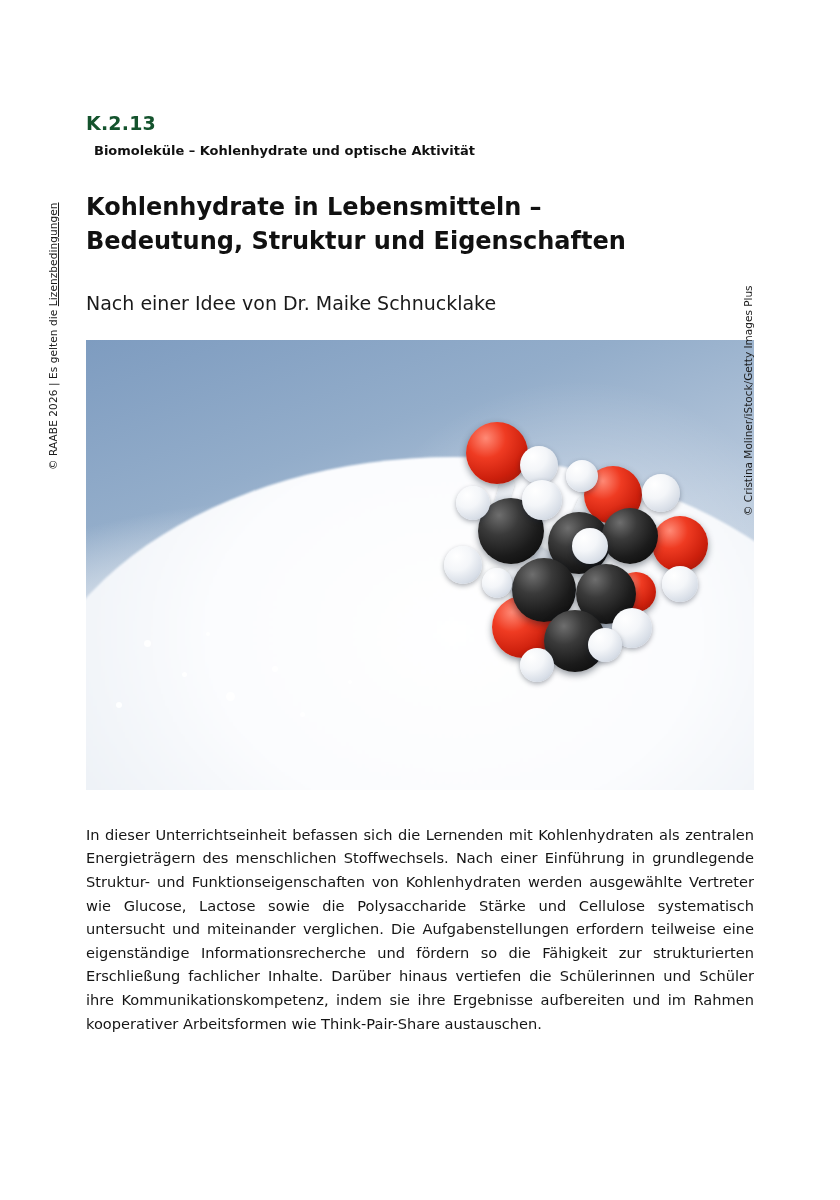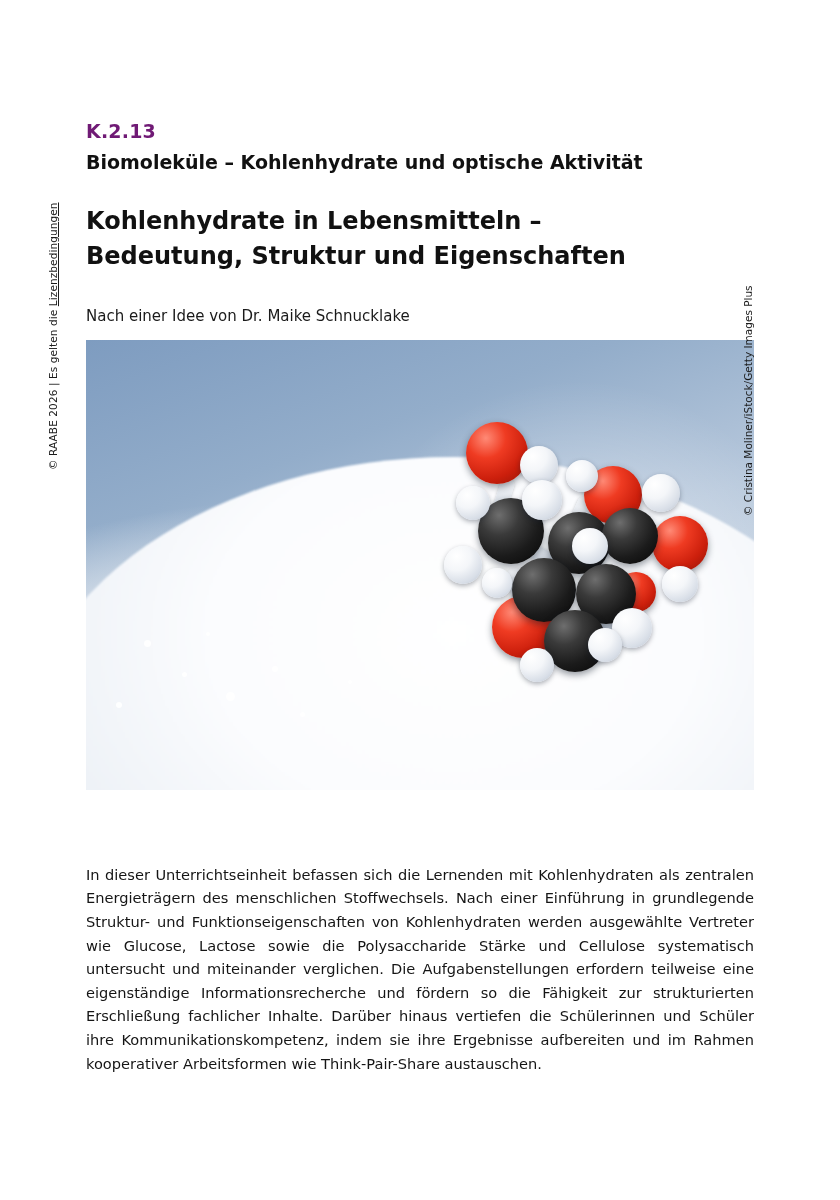--- a/index.html
+++ b/index.html
@@ -45,42 +45,42 @@
   .header {
     position: absolute;
     left: 86px;
     top: 112px;
     width: 620px;
   }
   .code {
     font-size: 19px;
     font-weight: 700;
     letter-spacing: 0.2px;
-    color: #701a75;
-    margin: 8px 0 7px 0;
+    color: #14532d;
+    margin: 0 0 7px 0;
     line-height: 1.2;
   }
   .subject {
-    font-size: 19px;
+    font-size: 13px;
     font-weight: 700;
     color: #111111;
-    margin: 0;
+    margin: 8px;
     line-height: 1.3;
   }
   .title {
     margin: 30px 0 0 0;
     font-size: 24px;
     font-weight: 700;
     line-height: 1.42;
     color: #111111;
     max-width: 615px;
   }
   .byline {
     margin: 34px 0 0 0;
-    font-size: 15px;
+    font-size: 19px;
     font-weight: 400;
     color: #1a1a1a;
   }
 
   
   .figure {
     position: absolute;
     left: 86px;
     top: 340px;
     width: 668px;
@@ -153,21 +153,21 @@
     transform-origin: 0 0;
     font-size: 10.5px;
     color: #1a1a1a;
     white-space: nowrap;
   }
 
   
   .body-text {
     position: absolute;
     left: 86px;
-    top: 848px;
+    top: 808px;
     width: 668px;
     font-size: 14.6px;
     line-height: 1.62;
     text-align: justify;
     color: #151515;
     hyphens: manual;
   }
 </style>
 </head>
 <body>

